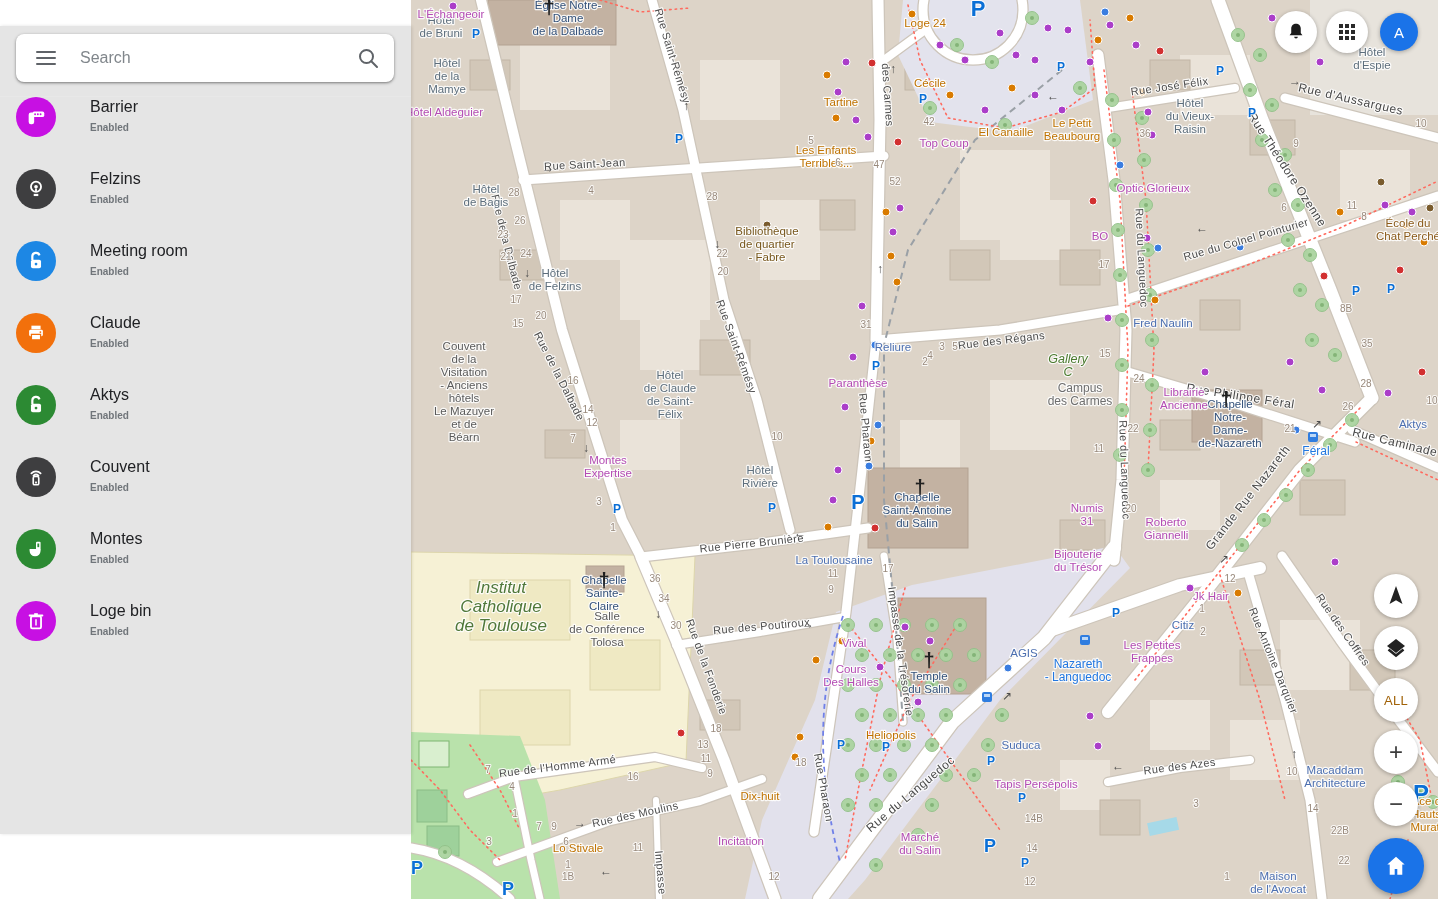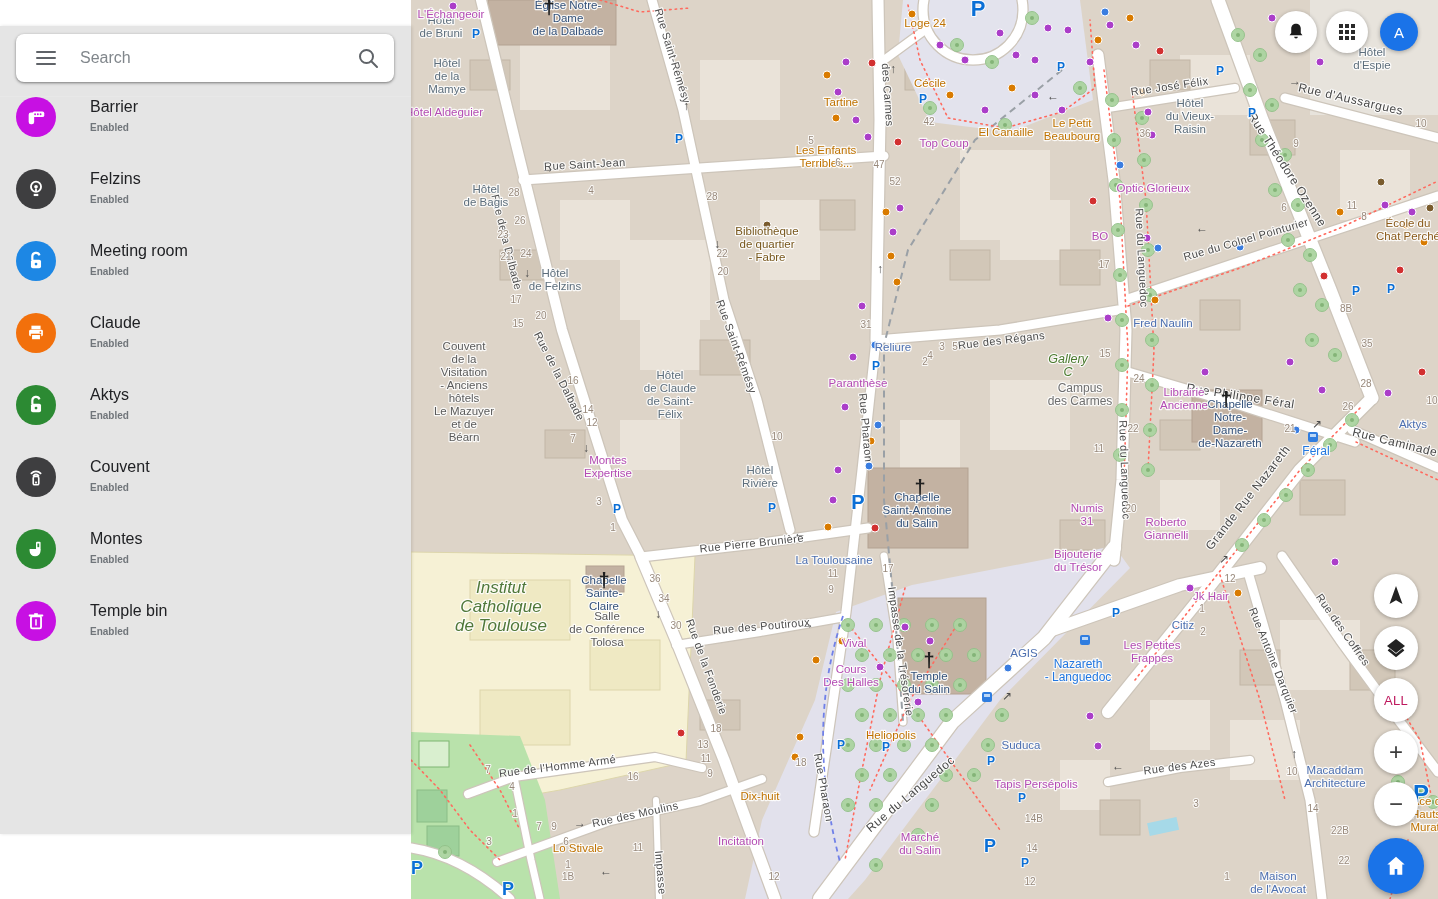--- a/index.html
+++ b/index.html
@@ -43,21 +43,21 @@
   .k-campus{fill:#6e6e6e;font-size:12px;}
   .k-edu{fill:#8a5a1a;font-size:11.5px;}
   .k-lib{fill:#77571c;font-size:11.5px;}
   .k-num{fill:#98897b;font-size:10px;stroke-width:2px;}
   .k-arrow{fill:#4d4d4d;font-size:12px;stroke-width:0;}
   .k-p{fill:#0b6fd6;font-weight:bold;stroke-width:2px;}
   .k-cross{fill:#1f1f1f;font-size:20px;font-weight:bold;stroke-width:0;}
   
   .circle-btn{position:absolute;background:#fff;border-radius:50%;box-shadow:0 1px 4px rgba(0,0,0,.3);display:flex;align-items:center;justify-content:center;cursor:pointer;z-index:30;}
   .avatar{position:absolute;border-radius:50%;background:#1a73e8;color:#fff;display:flex;align-items:center;justify-content:center;font-weight:500;box-shadow:0 1px 4px rgba(0,0,0,.3);cursor:pointer;z-index:30;font-size:15px;}
-  .all-btn{font-size:13px;font-weight:500;color:#be185d;letter-spacing:.3px;}
+  .all-btn{font-size:13px;font-weight:500;color:#a16207;letter-spacing:.3px;}
   .fab{position:absolute;width:56px;height:56px;border-radius:50%;background:#1a73e8;display:flex;align-items:center;justify-content:center;box-shadow:0 2px 6px rgba(0,0,0,.35);cursor:pointer;z-index:30;}
   .zoom-glyph{font-size:24px;color:#3c3c3c;font-weight:400;line-height:1;}
 </style>
 </head>
 <body>
 
 <div class="app">
 
   <aside class="sidebar">
     <div class="search-card">
@@ -204,21 +204,21 @@
       <div class="type-item">
         <div class="type-icon" style="background: rgb(199, 16, 227);">
           <svg width="22" height="22" viewBox="0 0 24 24">
               <rect x="6.5" y="7" width="11" height="13" rx="1.5" fill="none" stroke="#fff" stroke-width="2"></rect>
               <line x1="5" y1="6" x2="19" y2="6" stroke="#fff" stroke-width="2" stroke-linecap="round"></line>
               <rect x="10" y="3.5" width="4" height="2" fill="#fff"></rect>
               <line x1="12" y1="10" x2="12" y2="17" stroke="#fff" stroke-width="1.6"></line>
             </svg>
         </div>
         <div class="type-texts">
-          <div class="type-label">Temple bin</div>
+          <div class="type-label">Loge bin</div>
           <div class="type-status">Enabled</div>
         </div>
       </div>
 
     </div>
   </aside>
 
   <div class="map-pane">
     <svg class="map" id="mapsvg" width="1027" height="899" viewBox="411 0 1027 899">
       <rect x="411" y="0" width="1027" height="899" fill="#efe9e0"></rect>

